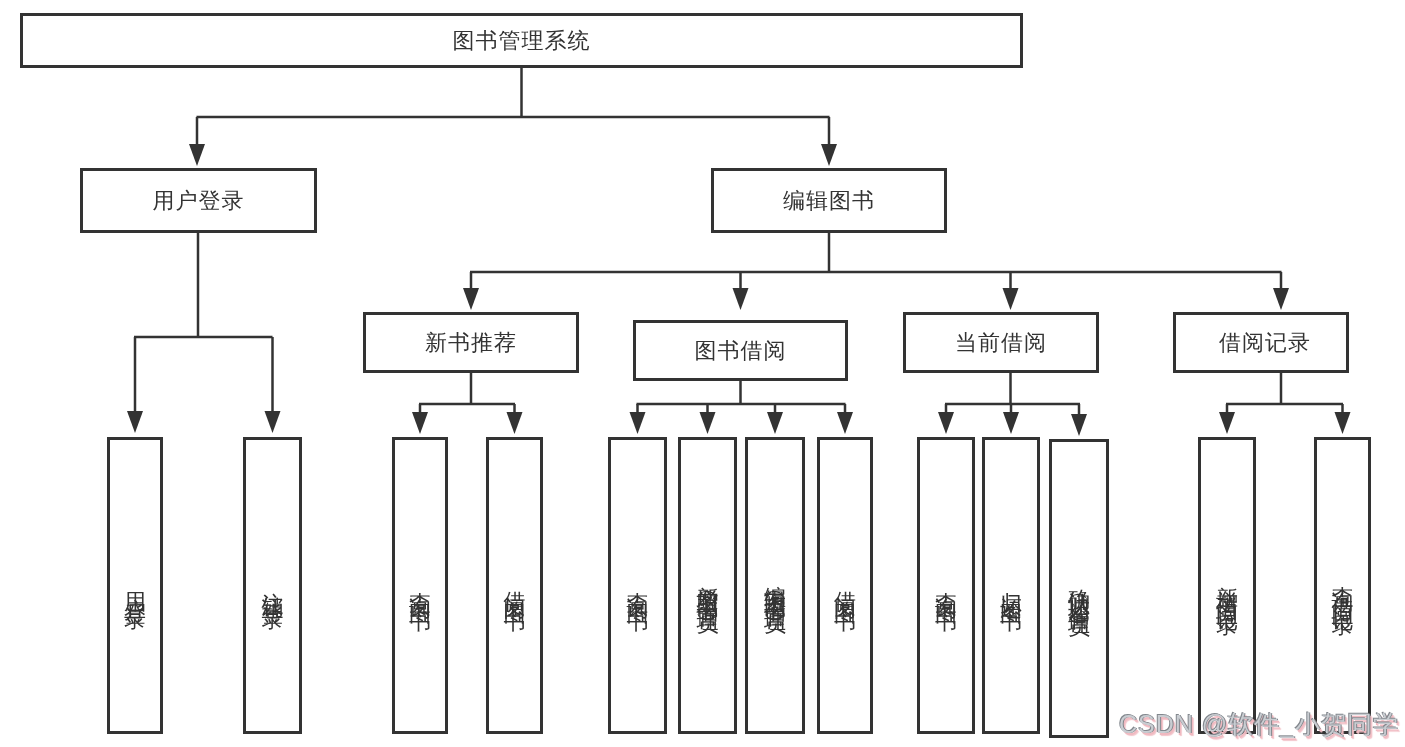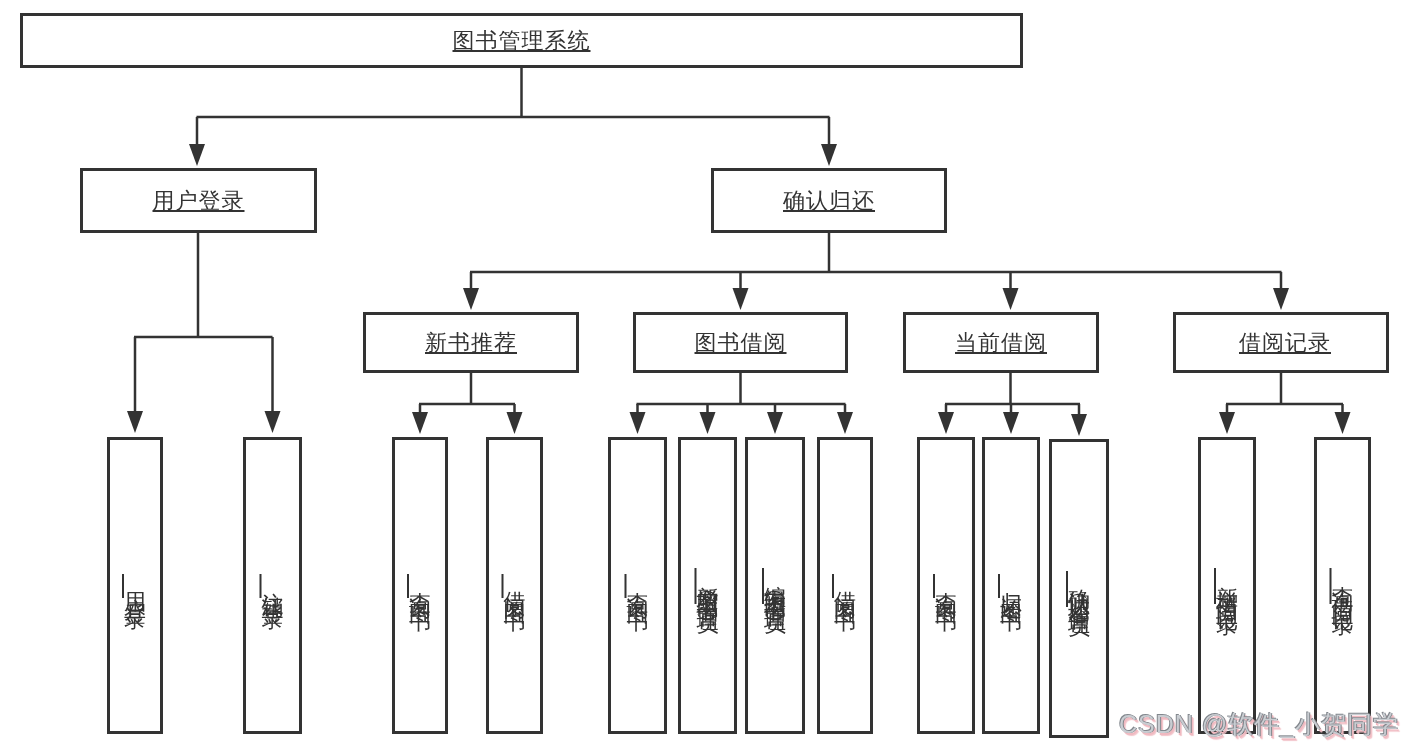--- a/index.html
+++ b/index.html
@@ -25,21 +25,20 @@
   .node {
     position: absolute;
     box-sizing: border-box;
     border: 3px solid #333333;
     background: #ffffff;
     color: #333333;
     display: flex;
     align-items: center;
     justify-content: center;
     text-align: center;
-    text-decoration: underline;
   }
   .h-node {
     font-size: 22px;
     letter-spacing: 1px;
     white-space: nowrap;
   }
   .v-node {
     writing-mode: vertical-rl;
     text-orientation: mixed;
     font-size: 22px;
@@ -124,26 +123,26 @@
       <polygon points="1011,434 1003,412 1019,412"></polygon>
       <polygon points="1079,436 1071,414 1087,414"></polygon>
       <polygon points="1227,434 1219,412 1235,412"></polygon>
       <polygon points="1342.5,434 1334.5,412 1350.5,412"></polygon>
     </g>
   </svg>
 
   <div class="node h-node" style="left:20px; top:13px; width:1003px; height:55px;">图书管理系统</div>
 
   <div class="node h-node" style="left:80px; top:168px; width:237px; height:65px;">用户登录</div>
-  <div class="node h-node" style="left:711px; top:168px; width:236px; height:65px;">确认归还</div>
+  <div class="node h-node" style="left:711px; top:168px; width:236px; height:65px;">编辑图书</div>
 
   <div class="node h-node" style="left:363px; top:312px; width:216px; height:61px;">新书推荐</div>
-  <div class="node h-node" style="left:633px; top:312px; width:215px; height:61px;">图书借阅</div>
+  <div class="node h-node" style="left:633px; top:320px; width:215px; height:61px;">图书借阅</div>
   <div class="node h-node" style="left:903px; top:312px; width:196px; height:61px;">当前借阅</div>
-  <div class="node h-node" style="left:1173px; top:312px; width:216px; height:61px;padding-left:8px;">借阅记录</div>
+  <div class="node h-node" style="left:1173px; top:312px; width:176px; height:61px;padding-left:8px;">借阅记录</div>
 
   <div class="node v-node" style="left:107px; top:437px; width:56px; height:297px;">用户登录</div>
   <div class="node v-node" style="left:243px; top:437px; width:59px; height:297px;">注销登录</div>
 
   <div class="node v-node" style="left:392px; top:437px; width:56px; height:297px;">查询图书</div>
   <div class="node v-node" style="left:486px; top:437px; width:57px; height:297px;">借阅图书</div>
 
   <div class="node v-node" style="left:608px; top:437px; width:59px; height:297px;">查询图书</div>
   <div class="node v-node" style="left:678px; top:437px; width:59px; height:297px; letter-spacing:4px;">新增图书（管理员）</div>
   <div class="node v-node" style="left:745px; top:437px; width:60px; height:297px; letter-spacing:4px;">编辑图书（管理员）</div>

